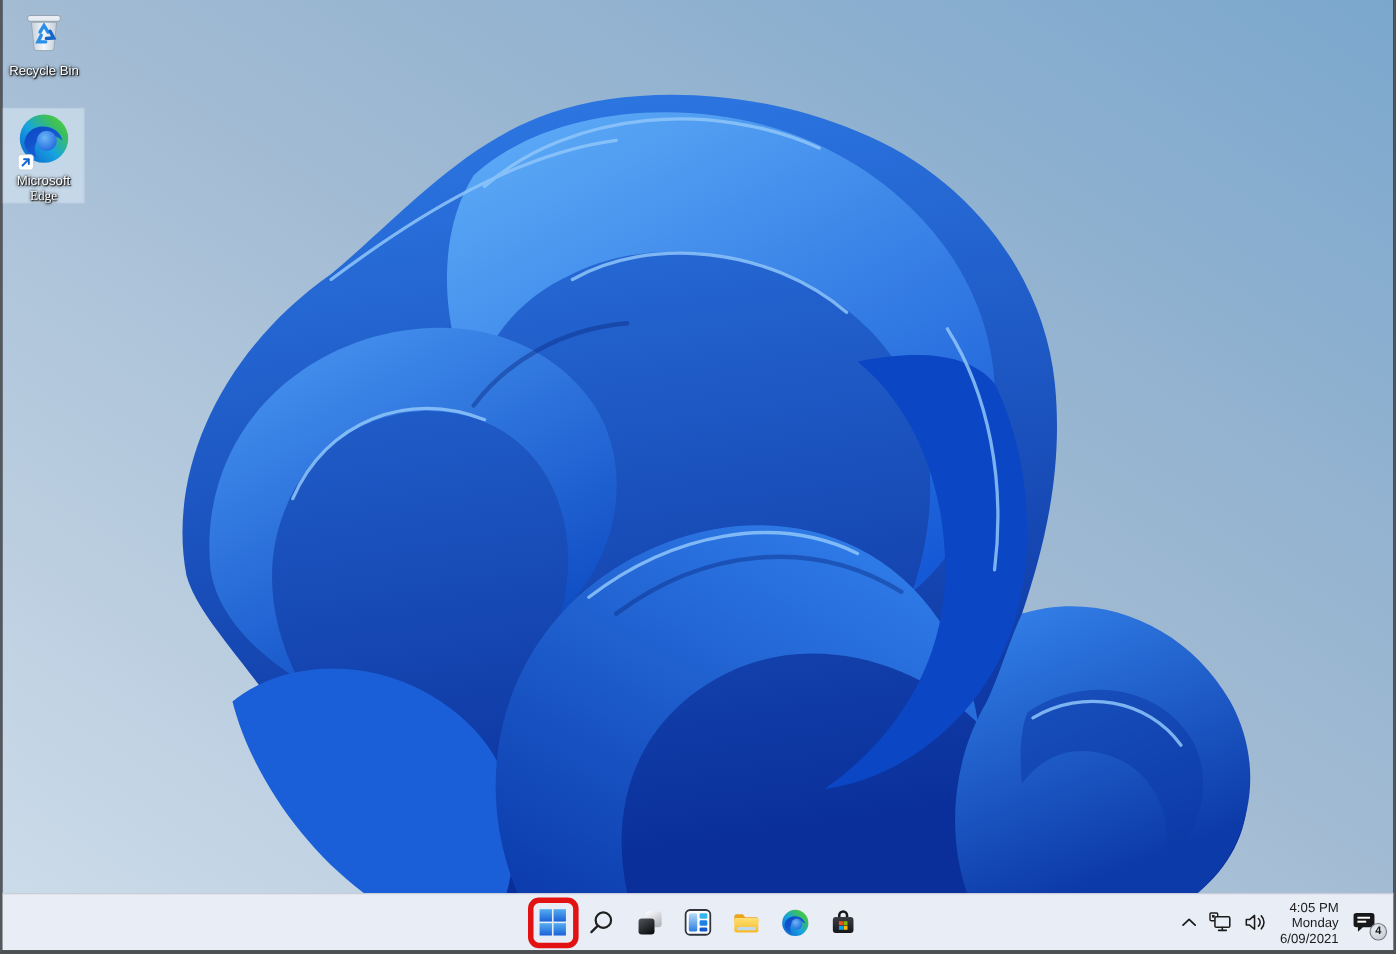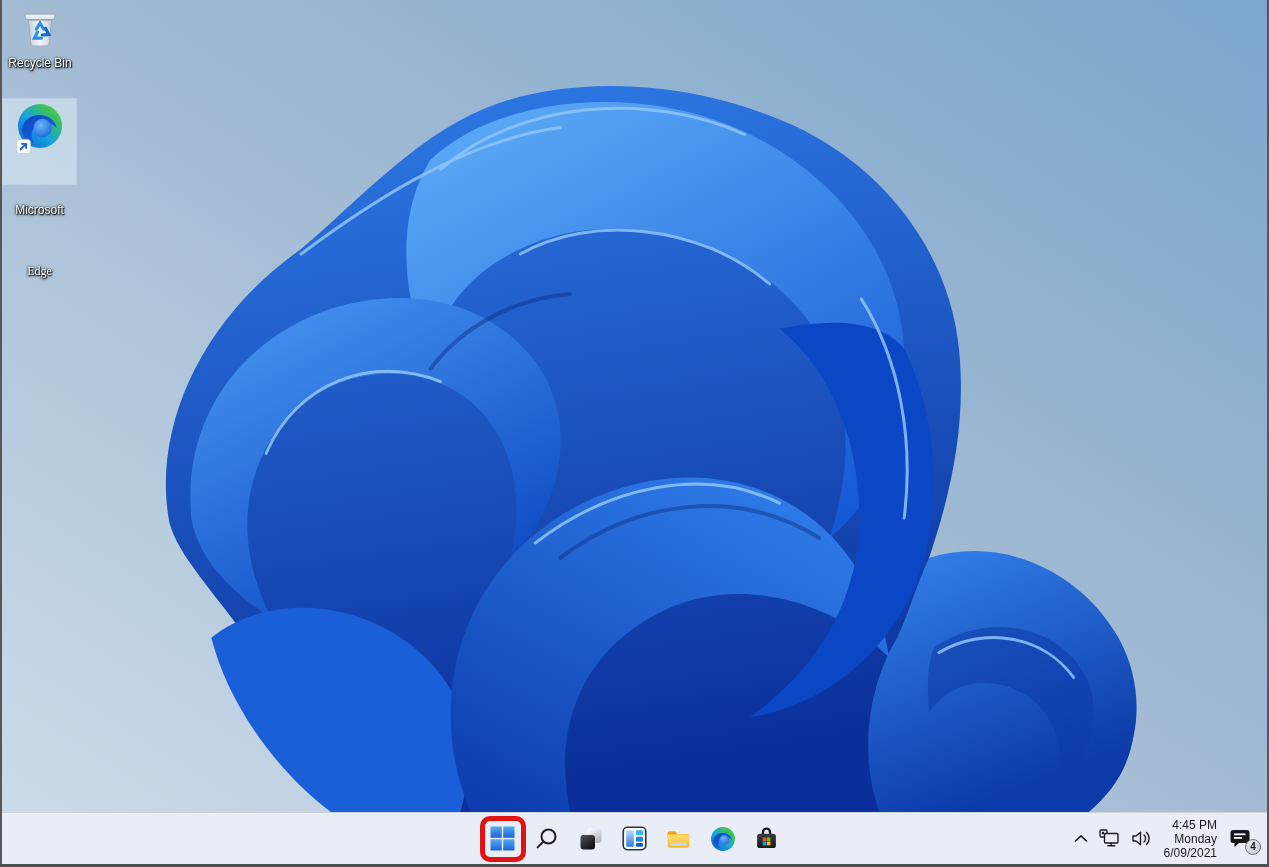--- a/index.html
+++ b/index.html
@@ -19,21 +19,21 @@
     text-align:center; cursor:default;
   }
   .desk-icon .glyph { position:relative; }
   .desk-icon .label {
     margin-top:2px; font-size:12px; line-height:14px; color:#fff;
     text-shadow:0 1px 3px rgba(0,0,0,.95), 0 0 2px rgba(0,0,0,.85), 1px 1px 1px rgba(0,0,0,.8);
   }
   #icon-recycle { left:0; top:4px; }
   #icon-edge {
     left:1px; top:99px; width:73px; height:85px; padding-top:3px;
-    background:rgba(213,229,242,.62); outline:1px solid rgba(255,255,255,.25);gap:47px;
+    background:rgba(213,229,242,.62); outline:1px solid rgba(255,255,255,.25);
   }
   .shortcut-arrow { position:absolute; left:0px; bottom:0px; width:15px; height:15px; }
 
   
   .taskbar {
     position:absolute; left:0; right:0; bottom:0; height:52px;
     background:#e9edf6; border-top:1px solid #ccd1da;
   }
   .tb-center {
     position:absolute; left:50%; top:0; height:100%; transform:translateX(-50%);
@@ -338,21 +338,21 @@
       <div class="tray-btn">
         <svg width="21" height="17" viewBox="0 0 21 17">
           <path d="M2,6 h3 l4.5,-3.8 v12.6 L5,11 H2 Z" fill="none" stroke="#1b1b1b" stroke-width="1.4" stroke-linejoin="round"></path>
           <path d="M13,5 a4.6,4.6 0 0 1 0,7" fill="none" stroke="#1b1b1b" stroke-width="1.4" stroke-linecap="round"></path>
           <path d="M15.6,2.6 a8.2,8.2 0 0 1 0,11.8" fill="none" stroke="#1b1b1b" stroke-width="1.4" stroke-linecap="round"></path>
         </svg>
       </div>
 
       <div class="tray-btn clock">
         <div>
-          <div>4:45 PM</div>
+          <div>4:05 PM</div>
           <div>Monday</div>
           <div>6/09/2021</div>
         </div>
       </div>
 
       <div class="tray-btn notif">
         <svg width="24" height="22" viewBox="0 0 24 22">
           <path d="M4,2 h14 a2.5,2.5 0 0 1 2.5,2.5 v8 a2.5,2.5 0 0 1 -2.5,2.5 H10 l-4.5,4 v-4 H4 a2.5,2.5 0 0 1 -2.5,-2.5 v-8 A2.5,2.5 0 0 1 4,2 Z" fill="#17181a"></path>
           <rect x="5" y="5.4" width="11.5" height="1.8" fill="#ffffff"></rect>
           <rect x="5" y="9" width="8" height="1.8" fill="#ffffff"></rect>

